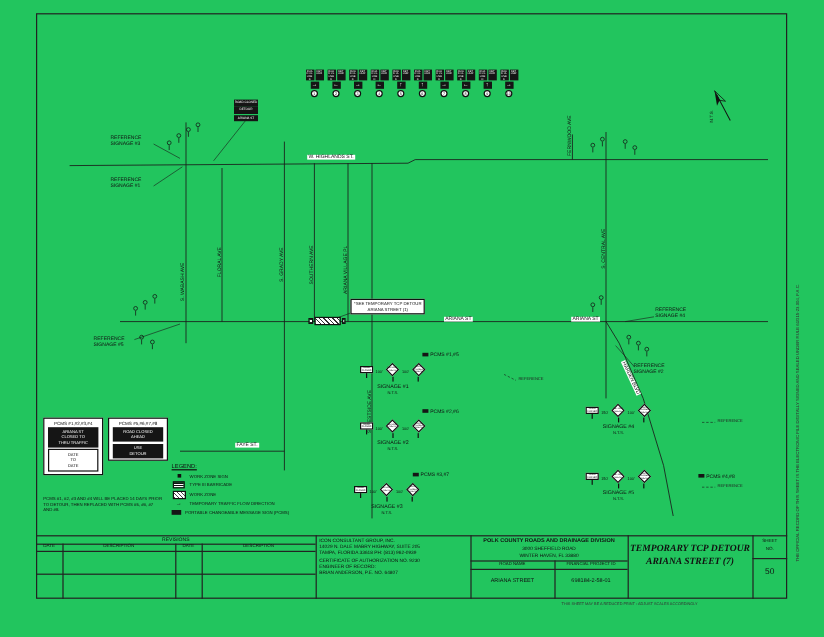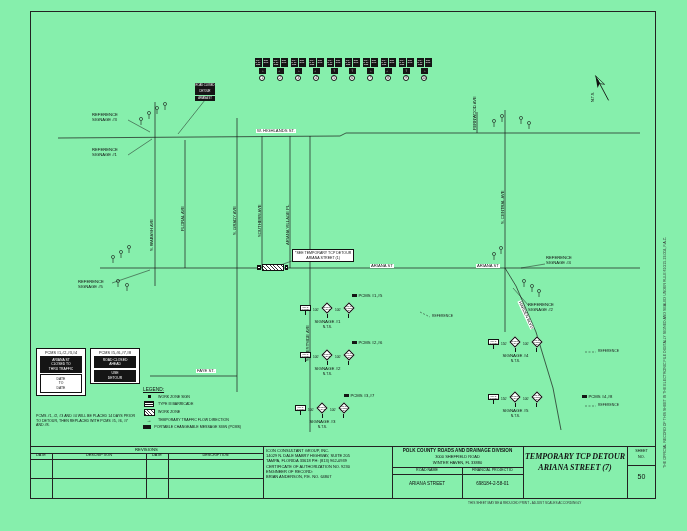--- a/index.html
+++ b/index.html
@@ -1,16 +1,16 @@
 <!DOCTYPE html>
 <html><head>
 <meta charset="utf-8">
 <style>
   html,body{margin:0;padding:0;background:#fff;}
-  .page{position:relative;width:687px;height:531px;background:#86efac;overflow:hidden;
+  .page{position:relative;width:687px;height:531px;background:#22c55e;overflow:hidden;
         font-family:"Liberation Sans",sans-serif;color:#111;}
   .frame{position:absolute;left:30px;top:11px;width:626px;height:488px;
          border:0.9px solid #222;box-sizing:border-box;}
   svg.lines{position:absolute;left:0;top:0;pointer-events:none;}
   
   .street{position:absolute;font-size:4.2px;line-height:1;white-space:nowrap;background:#fff;padding:0 1px;}
   .v{transform:rotate(-90deg);transform-origin:0 0;background:transparent;}
   .ref{position:absolute;font-size:4.2px;line-height:1.3;white-space:nowrap;}
   .notebox{position:absolute;border:0.6px solid #111;background:#fff;font-size:3.6px;line-height:1.3;
            text-align:center;padding:1px 2px;white-space:nowrap;}

